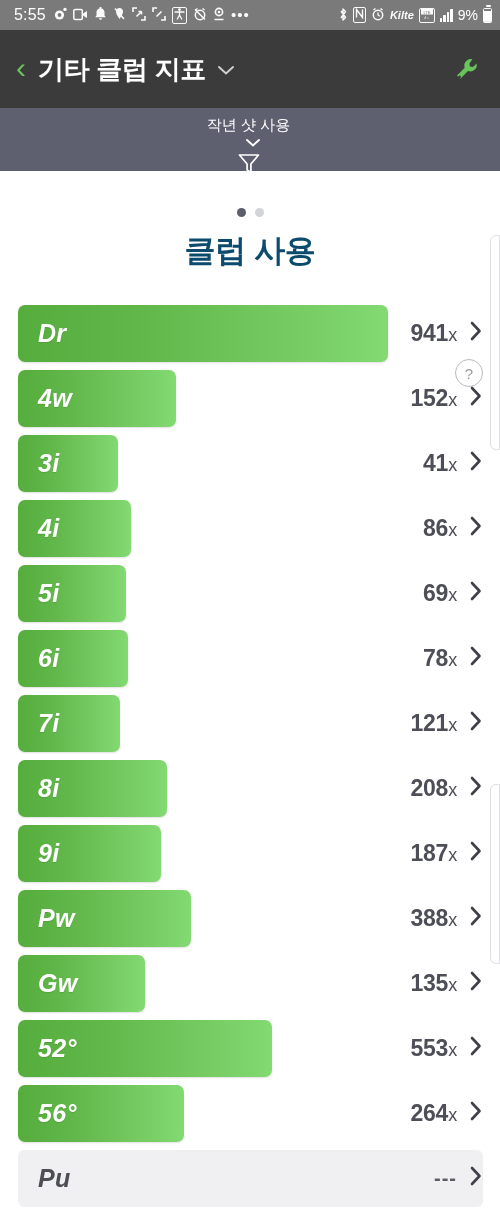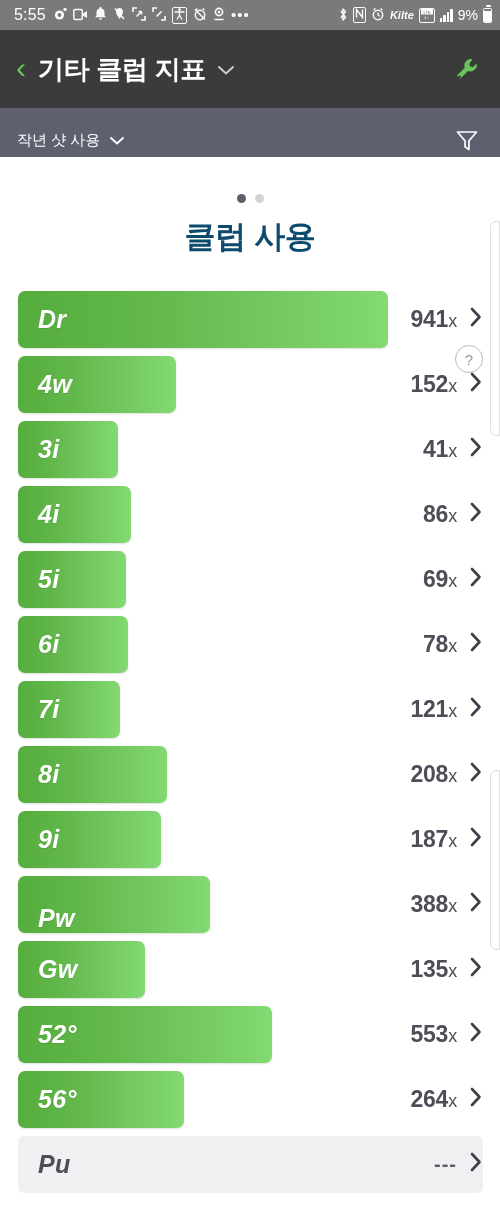--- a/index.html
+++ b/index.html
@@ -52,23 +52,24 @@
     color:#ffffff; font-size:26px; font-weight:700; letter-spacing:-.3px;
   }
   .title-chev{
     color:#cfcfcf; font-size:17px; margin-left:11px; margin-top:4px;
   }
   .appbar-spacer{flex:1}
   .wrench{ width:30px;height:30px; display:flex;align-items:center;justify-content:center; }
 
   
   .filterbar{
-    height:49px; background:#5e6070;
+    height:63px; background:#5e6070;
     display:flex; align-items:center;
-    padding:16px 20px 0 17px;
+    padding:8px 20px 0 17px;
+    flex-direction:column;
   }
   .filter-label{ color:#ffffff; font-size:15px; font-weight:500; }
   .filter-chev{ color:#ffffff; font-size:14px; margin-left:9px; }
   .filterbar-spacer{flex:1}
   .funnel{ width:26px;height:26px; display:flex;align-items:center;justify-content:center;}
 
   
   .content{ position:relative; background:#fff; height:1068px; }
 
   .dots-row{
@@ -380,21 +381,21 @@
           <span class="bar-label">9i</span>
         </div>
         <div class="row-right">
           <span class="value"><span>187</span><span class="unit">x</span></span>
           <span class="row-chev"><svg width="14" height="22" viewBox="0 0 14 22">
               <path d="M3 3 L10.5 11 L3 19" stroke="#3f4049" stroke-width="2.6" fill="none" stroke-linecap="round" stroke-linejoin="round"></path>
             </svg></span>
         </div>
       </div>
       <div class="bar-row">
-        <div class="bar" style="width: 192px; align-items: flex-end;">
+        <div class="bar" style="width: 173px;">
           <span class="bar-label">Pw</span>
         </div>
         <div class="row-right">
           <span class="value"><span>388</span><span class="unit">x</span></span>
           <span class="row-chev"><svg width="14" height="22" viewBox="0 0 14 22">
               <path d="M3 3 L10.5 11 L3 19" stroke="#3f4049" stroke-width="2.6" fill="none" stroke-linecap="round" stroke-linejoin="round"></path>
             </svg></span>
         </div>
       </div>
       <div class="bar-row">

